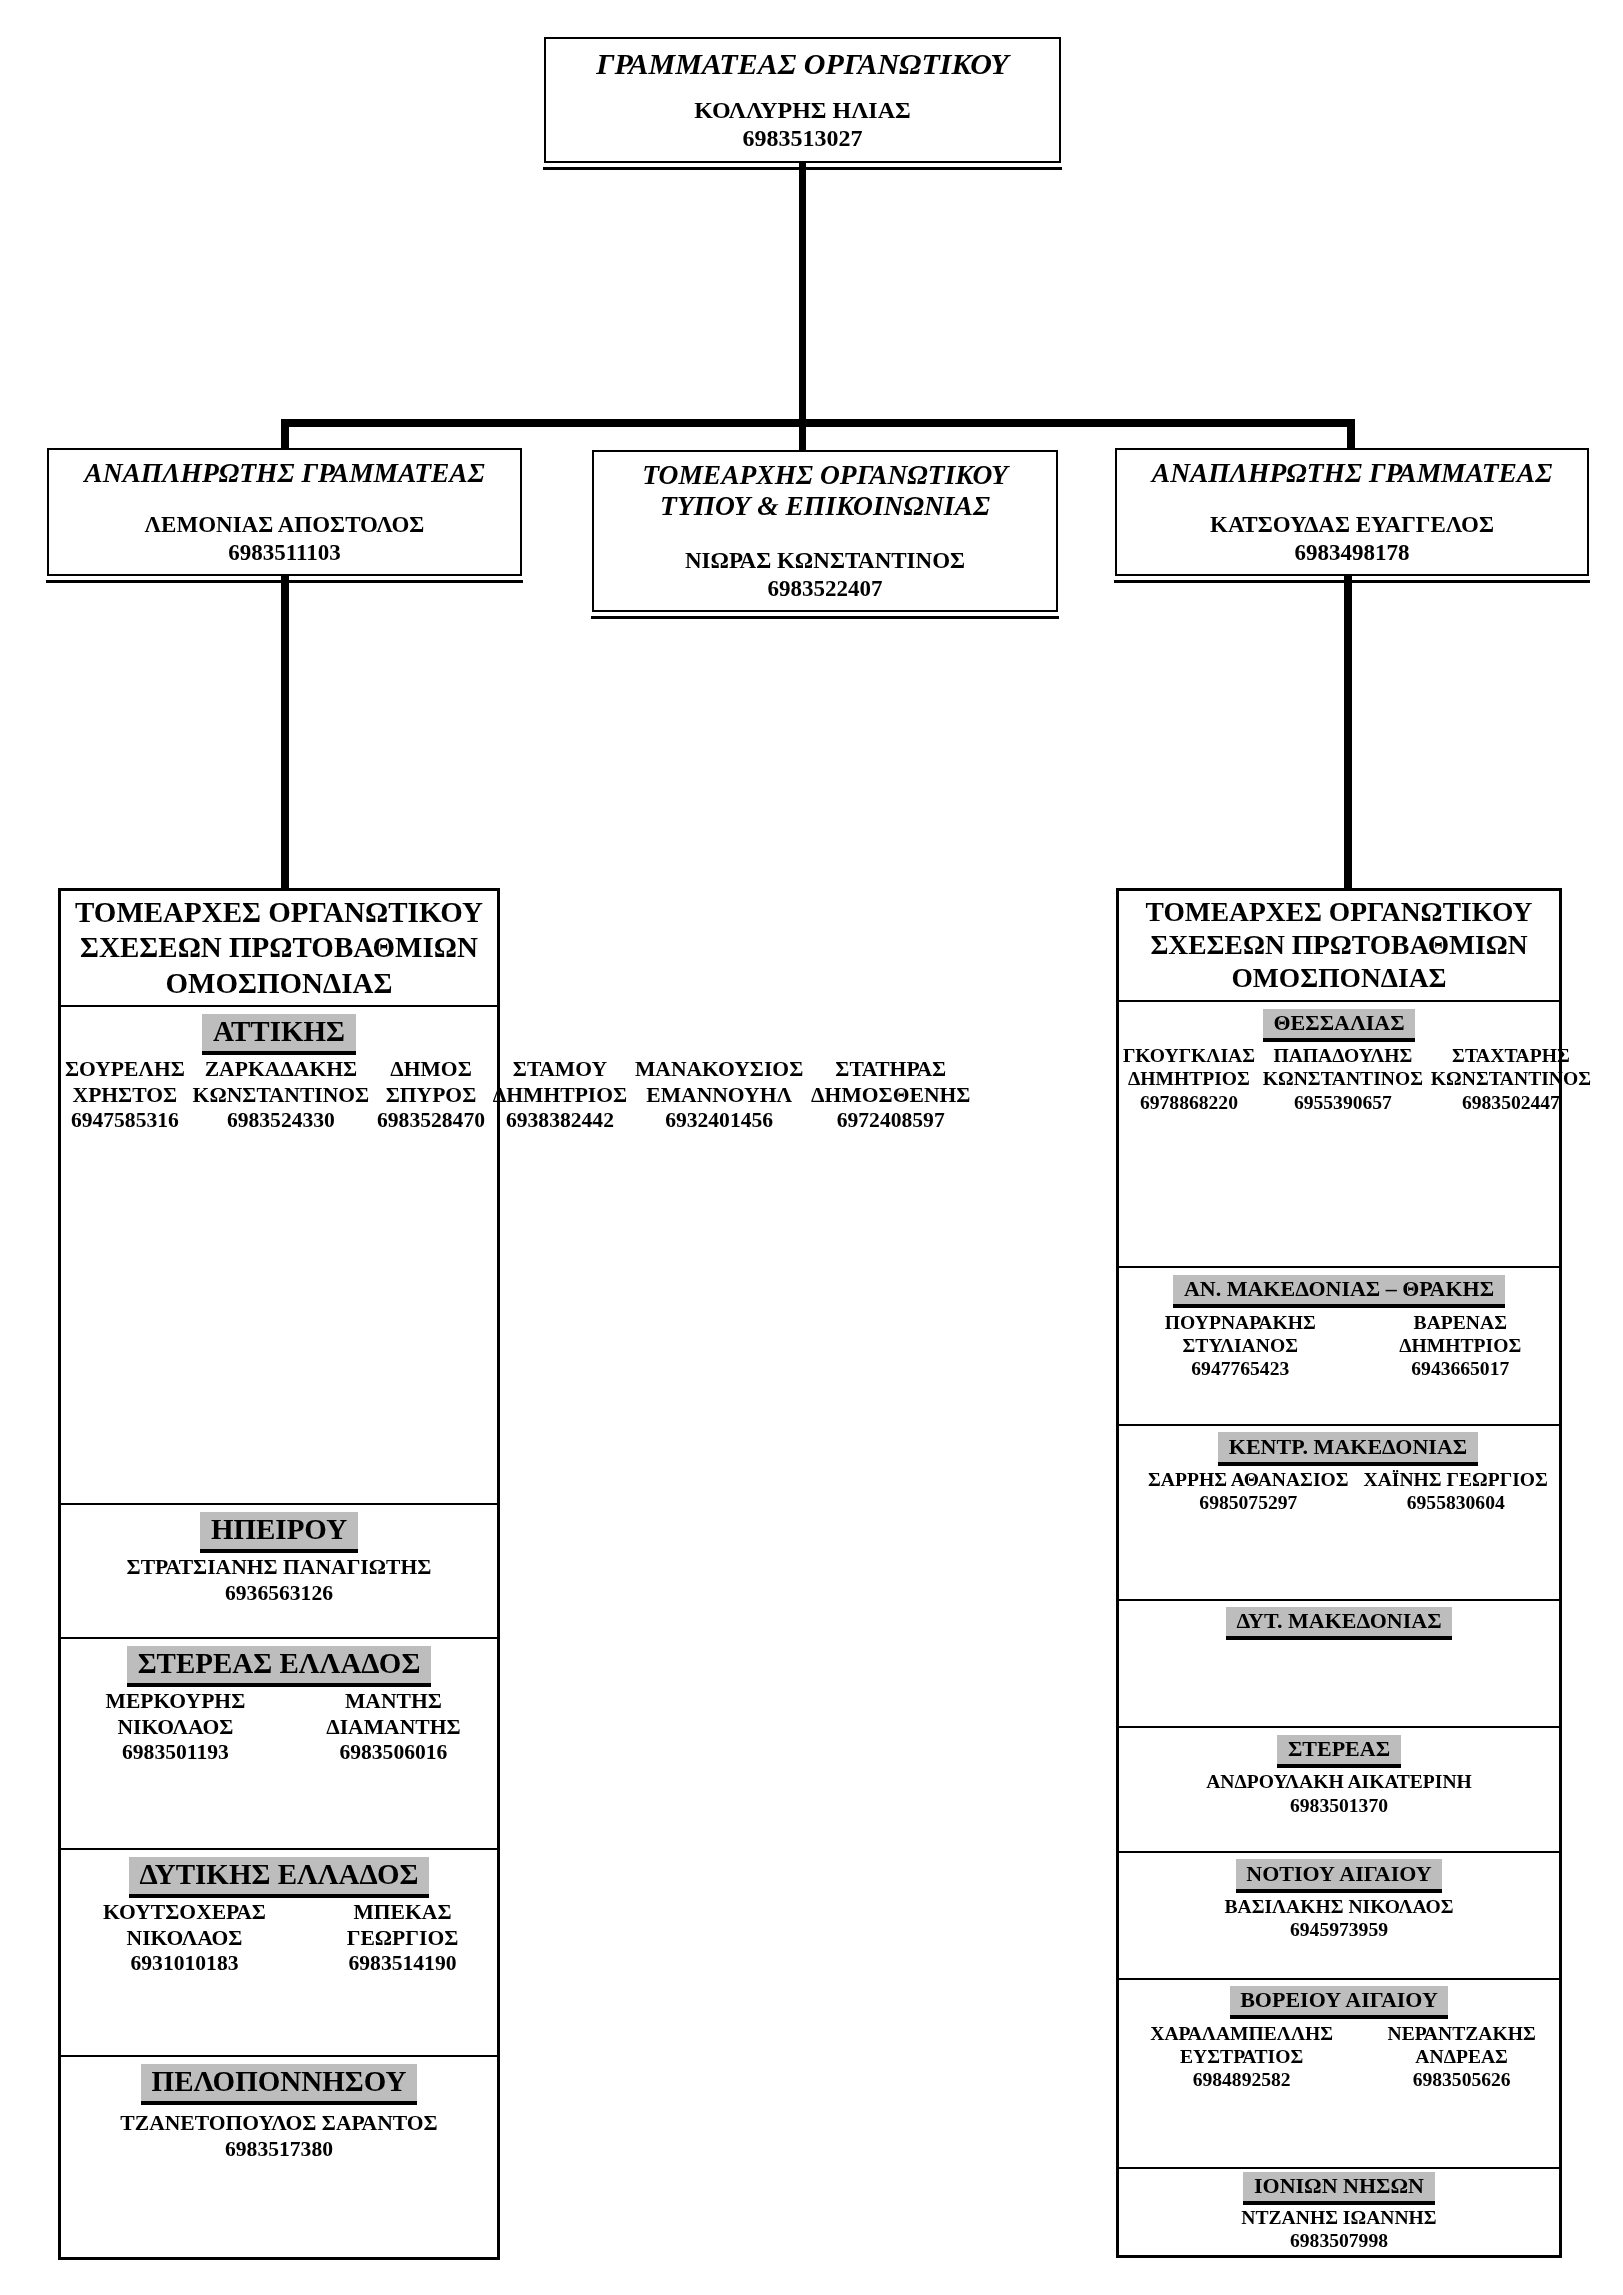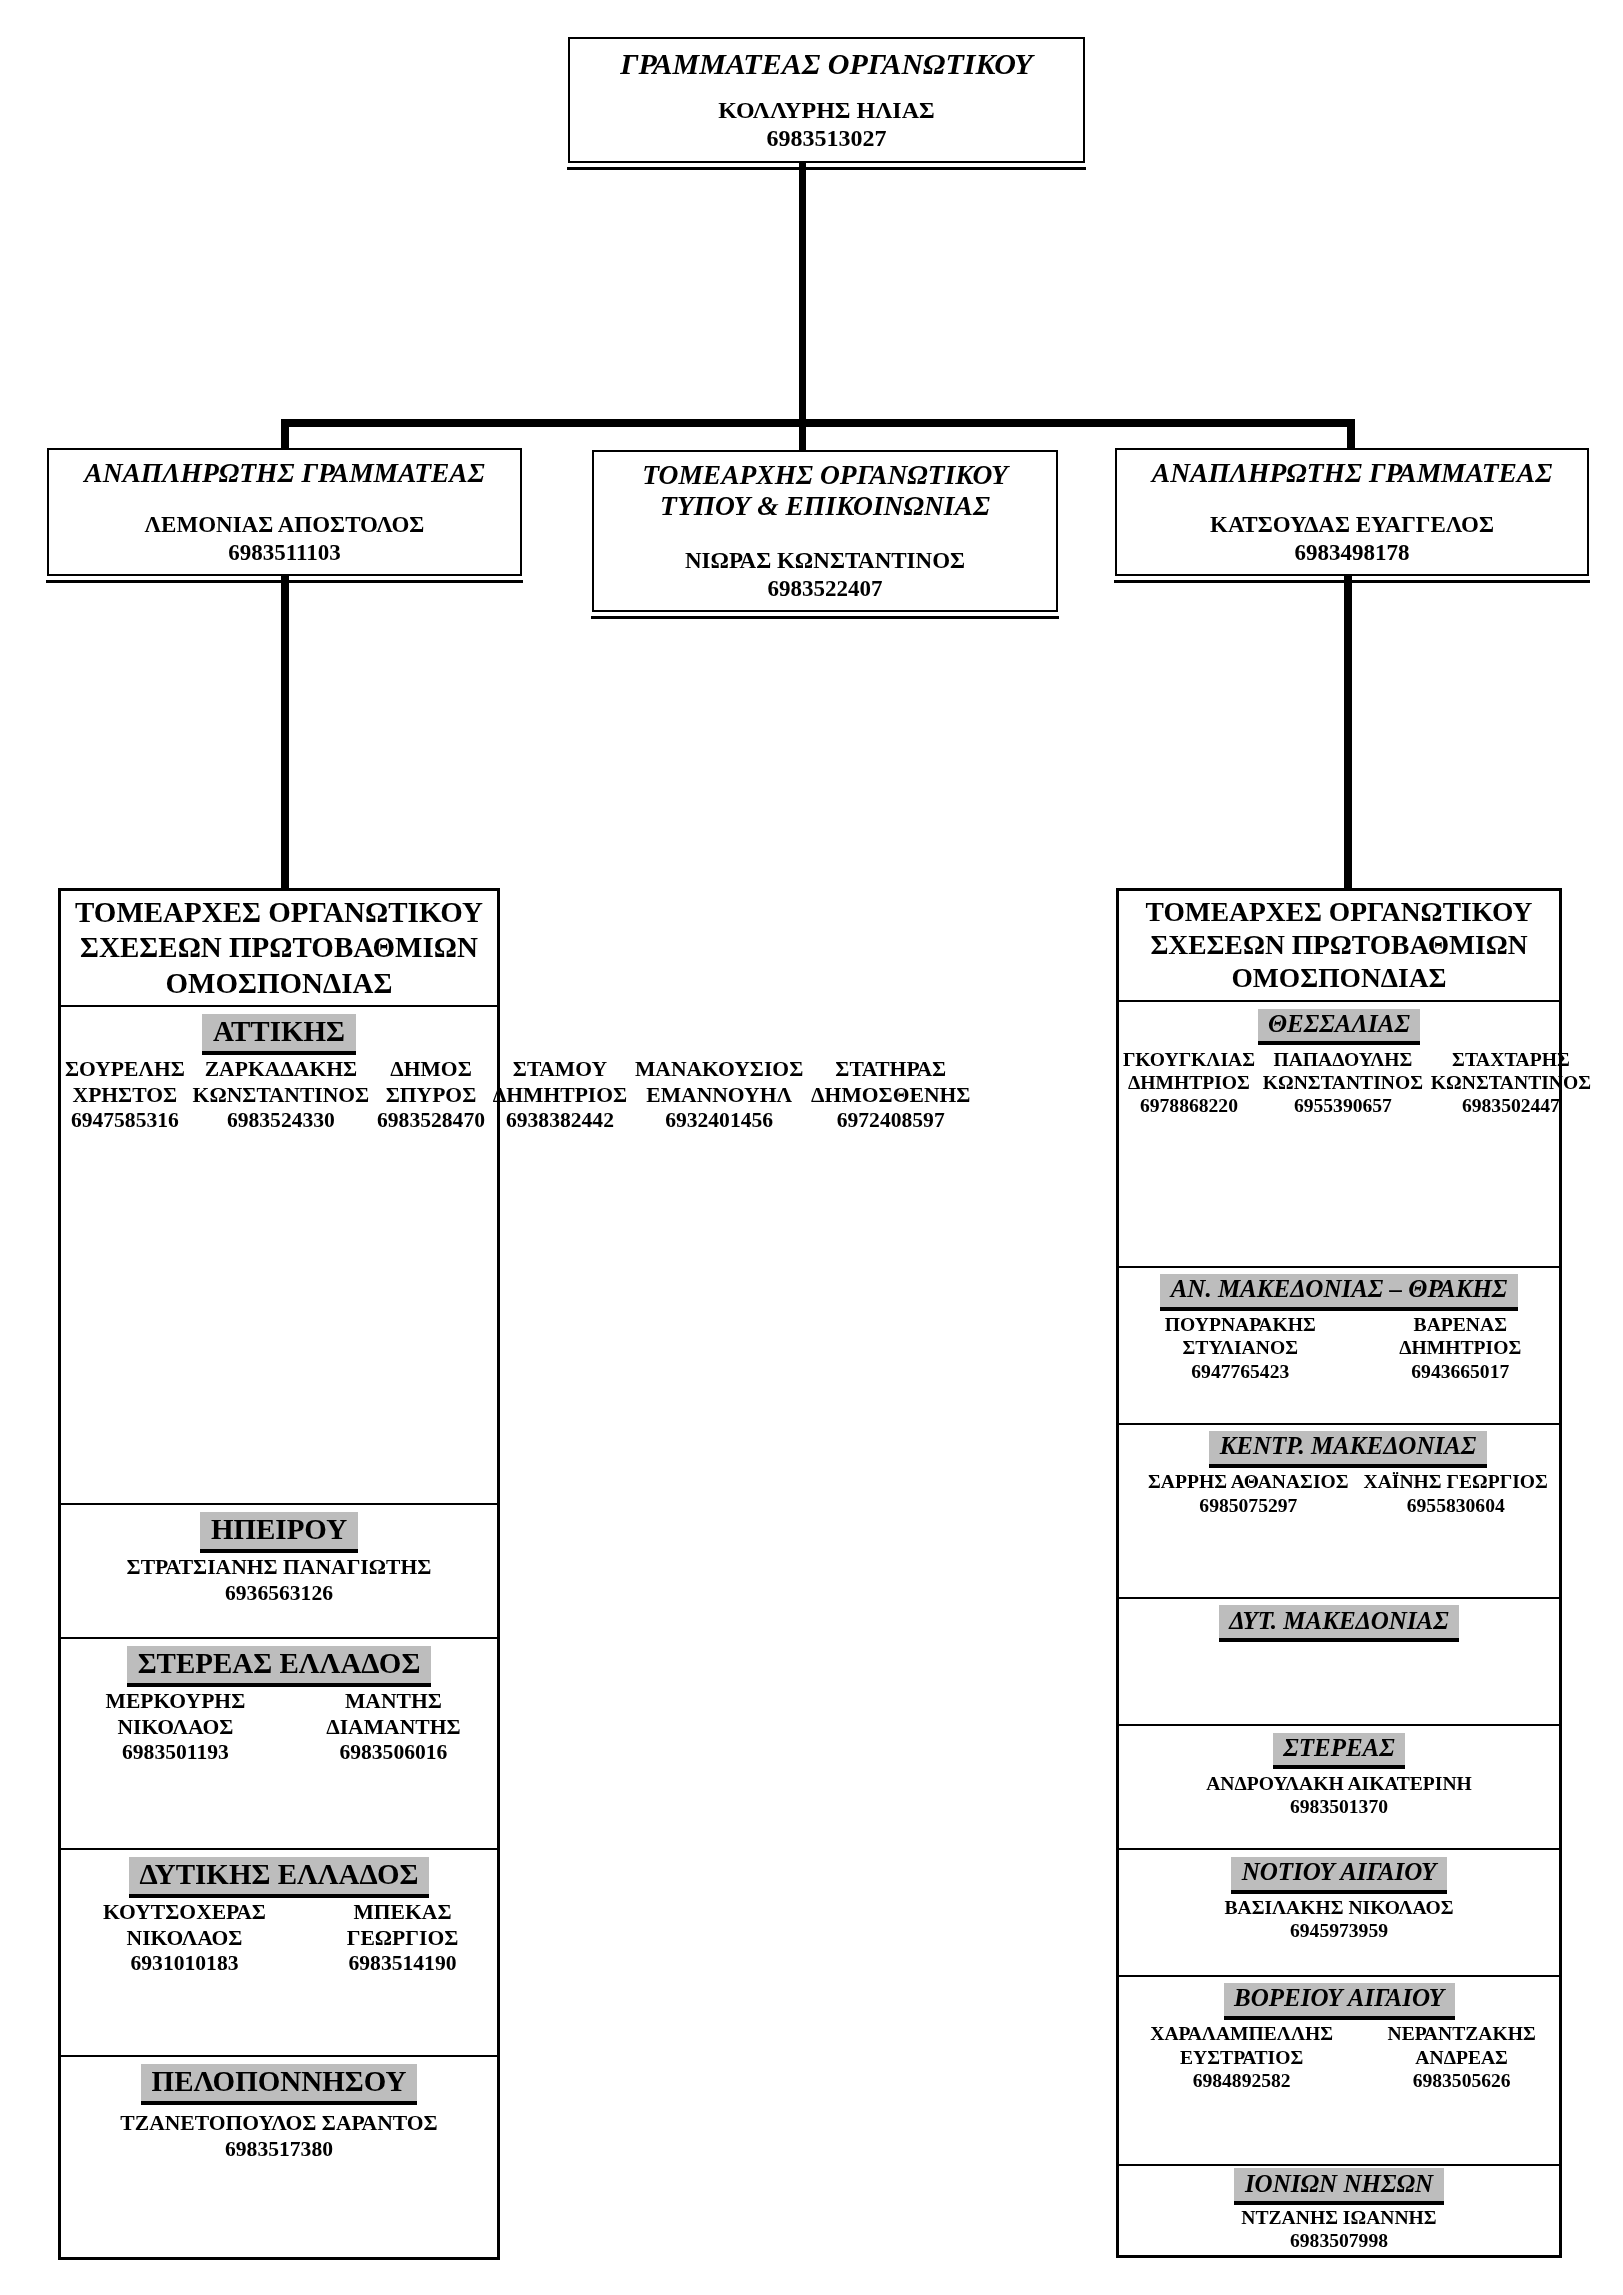--- a/index.html
+++ b/index.html
@@ -38,21 +38,21 @@
   .section{
     border-top:2.6px solid var(--ink); box-sizing:border-box;
     display:flex; flex-direction:column; text-align:center;
   }
   .sec-title-row{margin-top:6.5px;}
   .sec-title{
     display:inline-block; background:var(--hl); font-weight:bold;
     padding:1.3px 10.5px 2.6px 10.5px; border-bottom:4.6px solid var(--ink);
   }
   #col-left .sec-title{font-size:29px; line-height:1.15;}
-  #col-right .sec-title{font-size:25px; line-height:1.15;font-style:italic;}
+  #col-right .sec-title{font-size:22px; line-height:1.15;}
   .members{flex:1; display:flex; flex-direction:row; justify-content:space-evenly; padding:2.6px 0 5.2px 0;}
   .member{padding:0 3.9px;}
   .m-name,.m-phone{font-weight:bold;}
   #col-left .m-name,#col-left .m-phone{font-size:21.6px; line-height:1.18;}
   #col-right .m-name,#col-right .m-phone{font-size:19.6px; line-height:1.18;}
 
   
   #col-left .section:nth-child(1){height:498px;}
   #col-left .section:nth-child(2){height:134px;}
   #col-left .section:nth-child(3){height:211px;}
@@ -77,21 +77,21 @@
 <div id="page">
 
   <div class="line" style="left:799px; top:162px; width:6.5px; height:258px;"></div>
   <div class="line" style="left:281px;  top:419px; width:1074px; height:7.9px;"></div>
   <div class="line" style="left:281px;  top:425px; width:7.9px; height:23.6px;"></div>
   <div class="line" style="left:799px; top:425px; width:6.5px; height:26px;"></div>
   <div class="line" style="left:1347px; top:425px; width:7.9px; height:23.6px;"></div>
   <div class="line" style="left:281px;  top:574px; width:7.9px; height:315px;"></div>
   <div class="line" style="left:1344px; top:574px; width:7.9px; height:315px;"></div>
 
-  <div class="box drop" id="top-box" style="left:568px; top:37px; width:517px; height:126px;">
+  <div class="box drop" id="top-box" style="left:544px; top:37px; width:517px; height:126px;">
     <div class="box-title">ΓΡΑΜΜΑΤΕΑΣ ΟΡΓΑΝΩΤΙΚΟΥ</div>
     <div class="spacer"></div>
     <div class="box-name">ΚΟΛΛΥΡΗΣ ΗΛΙΑΣ</div>
     <div class="box-phone">6983513027</div>
   </div>
 
   <div class="box drop" id="dep-left" style="left:47px; top:448px; width:475px; height:128px;">
     <div class="box-title">ΑΝΑΠΛΗΡΩΤΗΣ ΓΡΑΜΜΑΤΕΑΣ</div>
     <div class="spacer"></div>
     <div class="box-name">ΛΕΜΟΝΙΑΣ ΑΠΟΣΤΟΛΟΣ</div>

